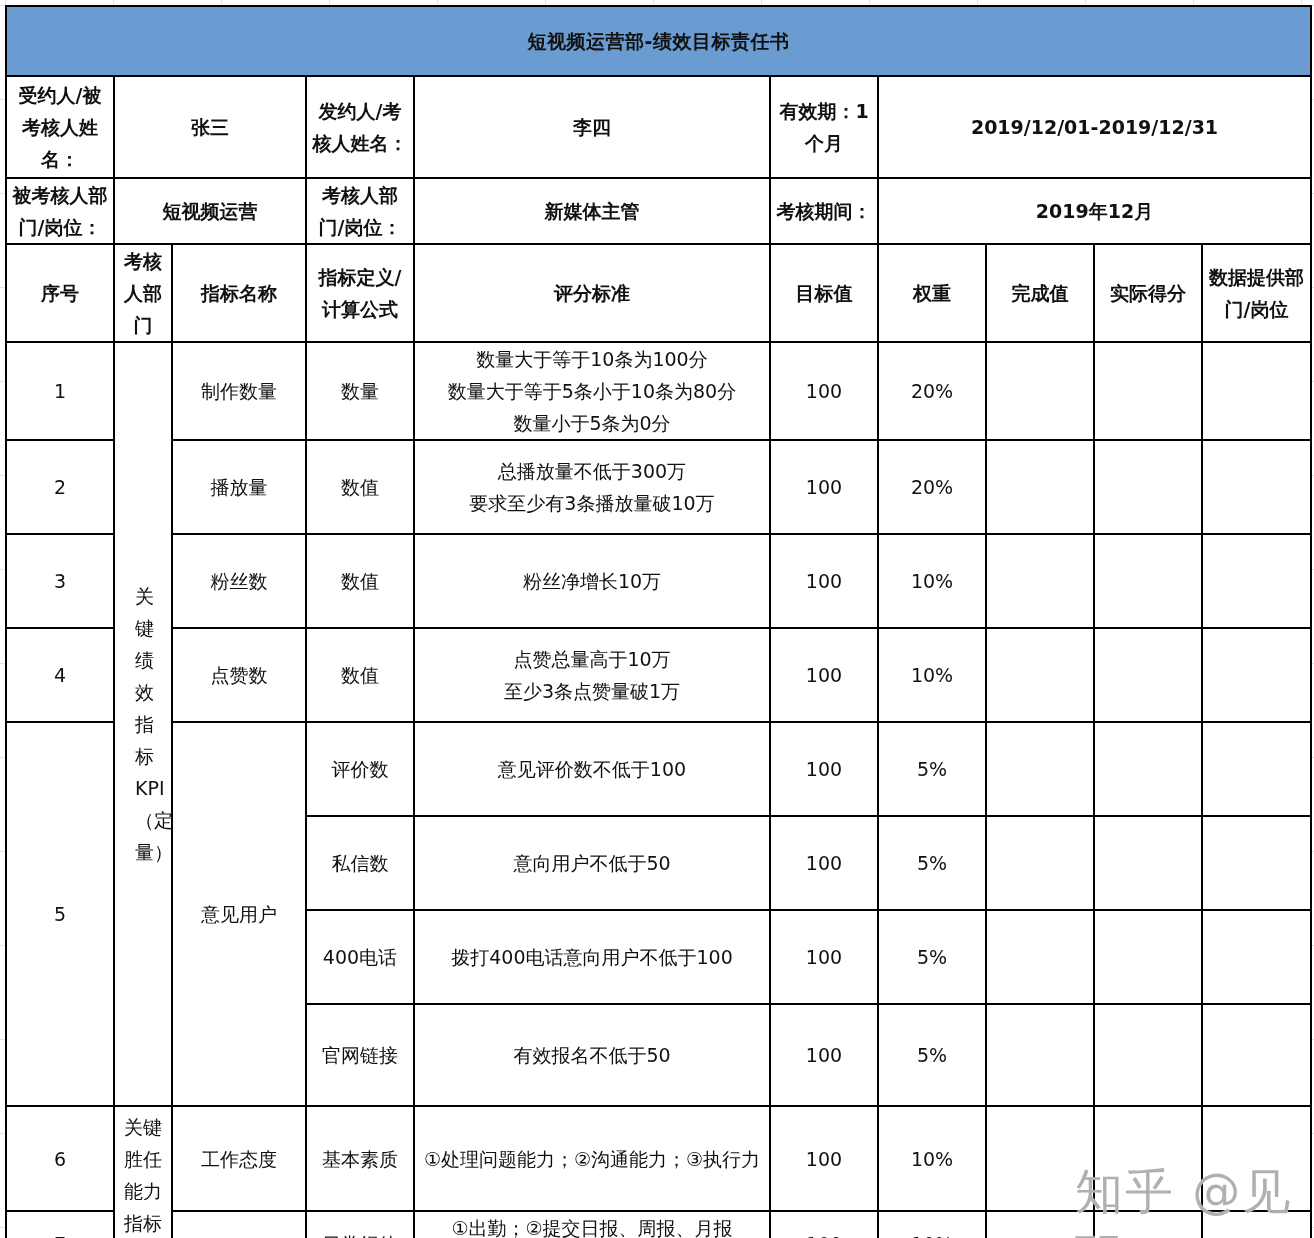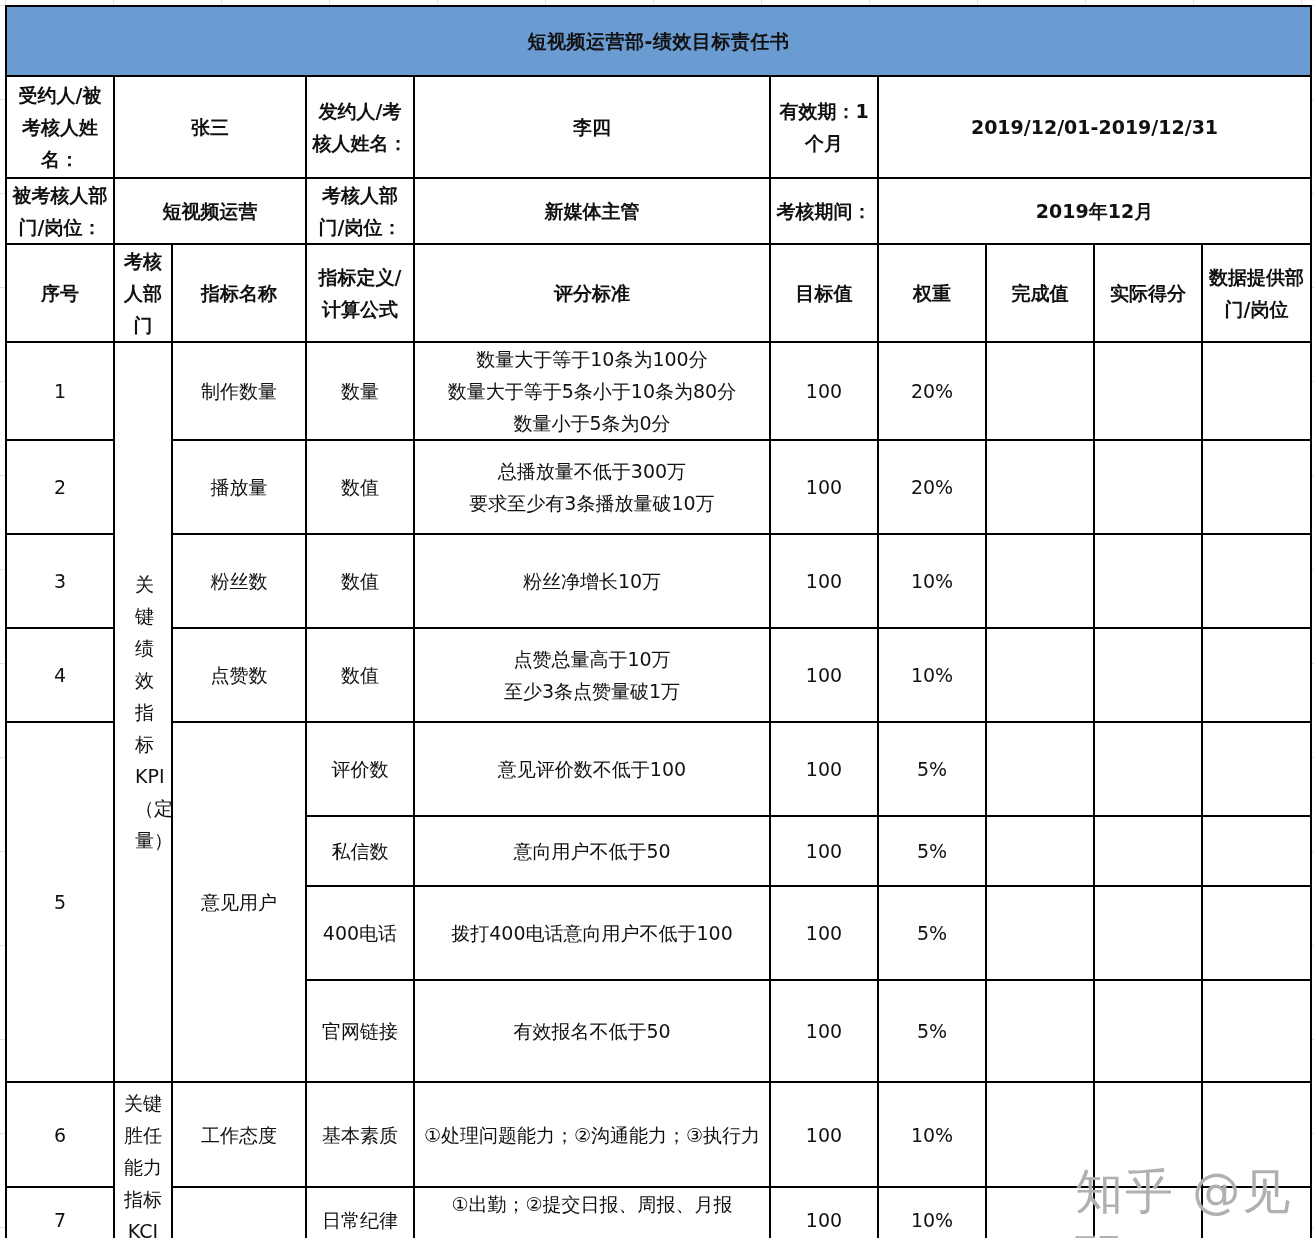--- a/index.html
+++ b/index.html
@@ -146,21 +146,21 @@
     <td rowspan="4">5</td>
     <td rowspan="4">意见用户</td>
     <td>评价数</td>
     <td class="crit">意见评价数不低于100</td>
     <td>100</td>
     <td>5%</td>
     <td></td>
     <td></td>
     <td></td>
   </tr>
-  <tr style="height:70px">
+  <tr style="height:94px">
     <td>私信数</td>
     <td class="crit">意向用户不低于50</td>
     <td>100</td>
     <td>5%</td>
     <td></td>
     <td></td>
     <td></td>
   </tr>
   <tr style="height:94px">
     <td>400电话</td>

